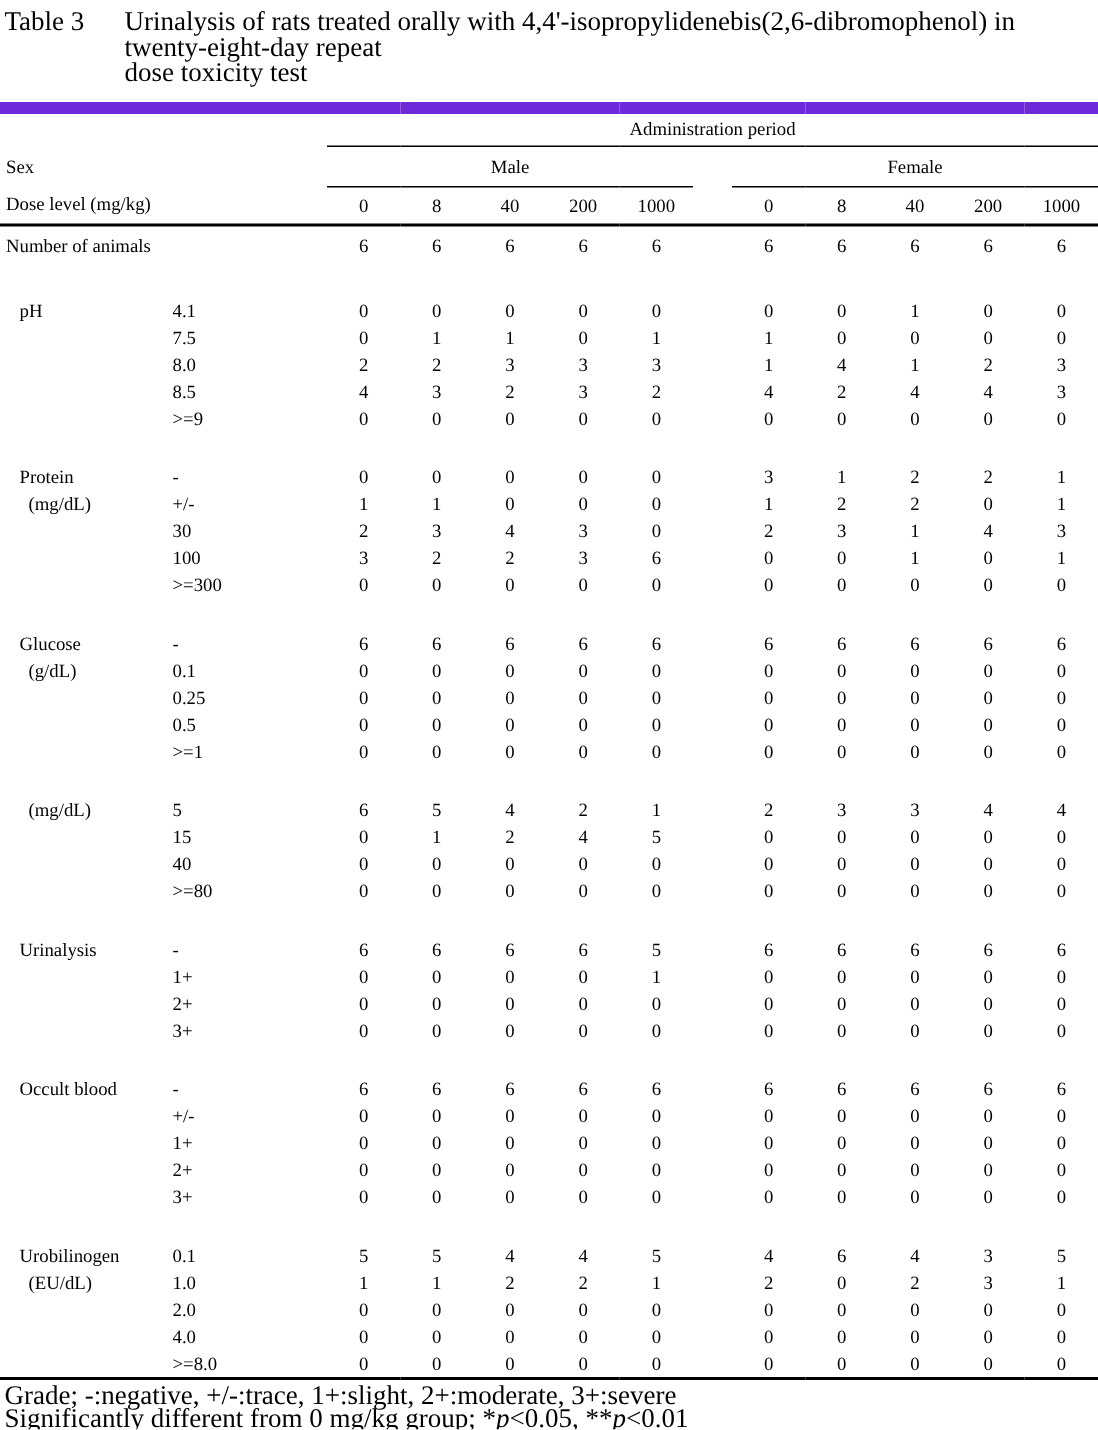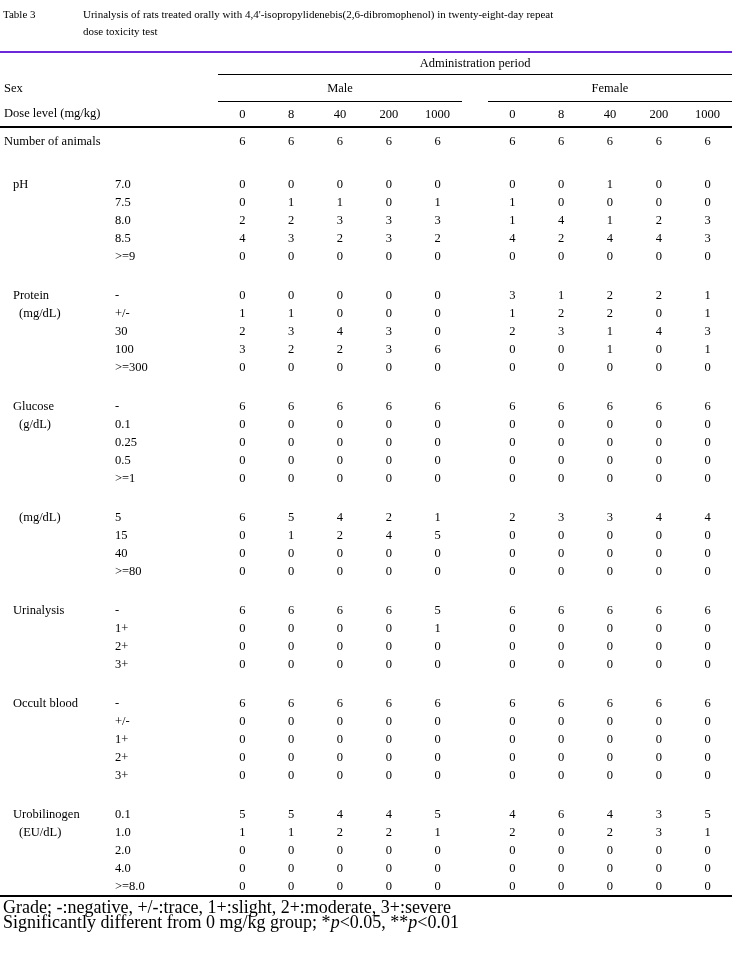--- a/index.html
+++ b/index.html
@@ -15,37 +15,37 @@
     height: 953px;
     box-sizing: border-box;
     padding-top: 6px;
     background: #ffffff;
     overflow: hidden;
   }
   .title-block {
     display: flex;
     align-items: flex-start;
     padding-left: 3px;
-    font-size: 11px;
+    font-size: 18px;
     line-height: 17px;
     margin-bottom: 11px;
   }
   .title-label {
     flex: none;
     width: 54px;
   }
   .title-caption { flex: 1; }
   .title-caption .cap-line { display: block; margin-left: 26px; }
 
   table.data-table {
     width: 732px;
     border-collapse: collapse;
     table-layout: fixed;
     font-size: 12.5px;
-    border-top: 2px solid #6d28d9;
+    border-top: 8px solid #6d28d9;
     border-bottom: 2px solid #000;
     border-radius: 32px;
   }
   td {
     padding: 0;
     vertical-align: middle;
     overflow: hidden;
     white-space: nowrap;
   }
   
@@ -155,21 +155,21 @@
           <td class="val">6</td>
           <td class="val">6</td>
           <td class="val">6</td>
           <td class="val">6</td>
         </tr>
         <tr class="gap">
           <td colspan="13"></td>
         </tr>
         <tr class="data-row">
           <td class="param">pH</td>
-          <td class="grade">7.0</td>
+          <td class="grade">4.1</td>
           <td class="val">0</td>
           <td class="val">0</td>
           <td class="val">0</td>
           <td class="val">0</td>
           <td class="val">0</td>
           <td></td>
           <td class="val">0</td>
           <td class="val">0</td>
           <td class="val">1</td>
           <td class="val">0</td>

